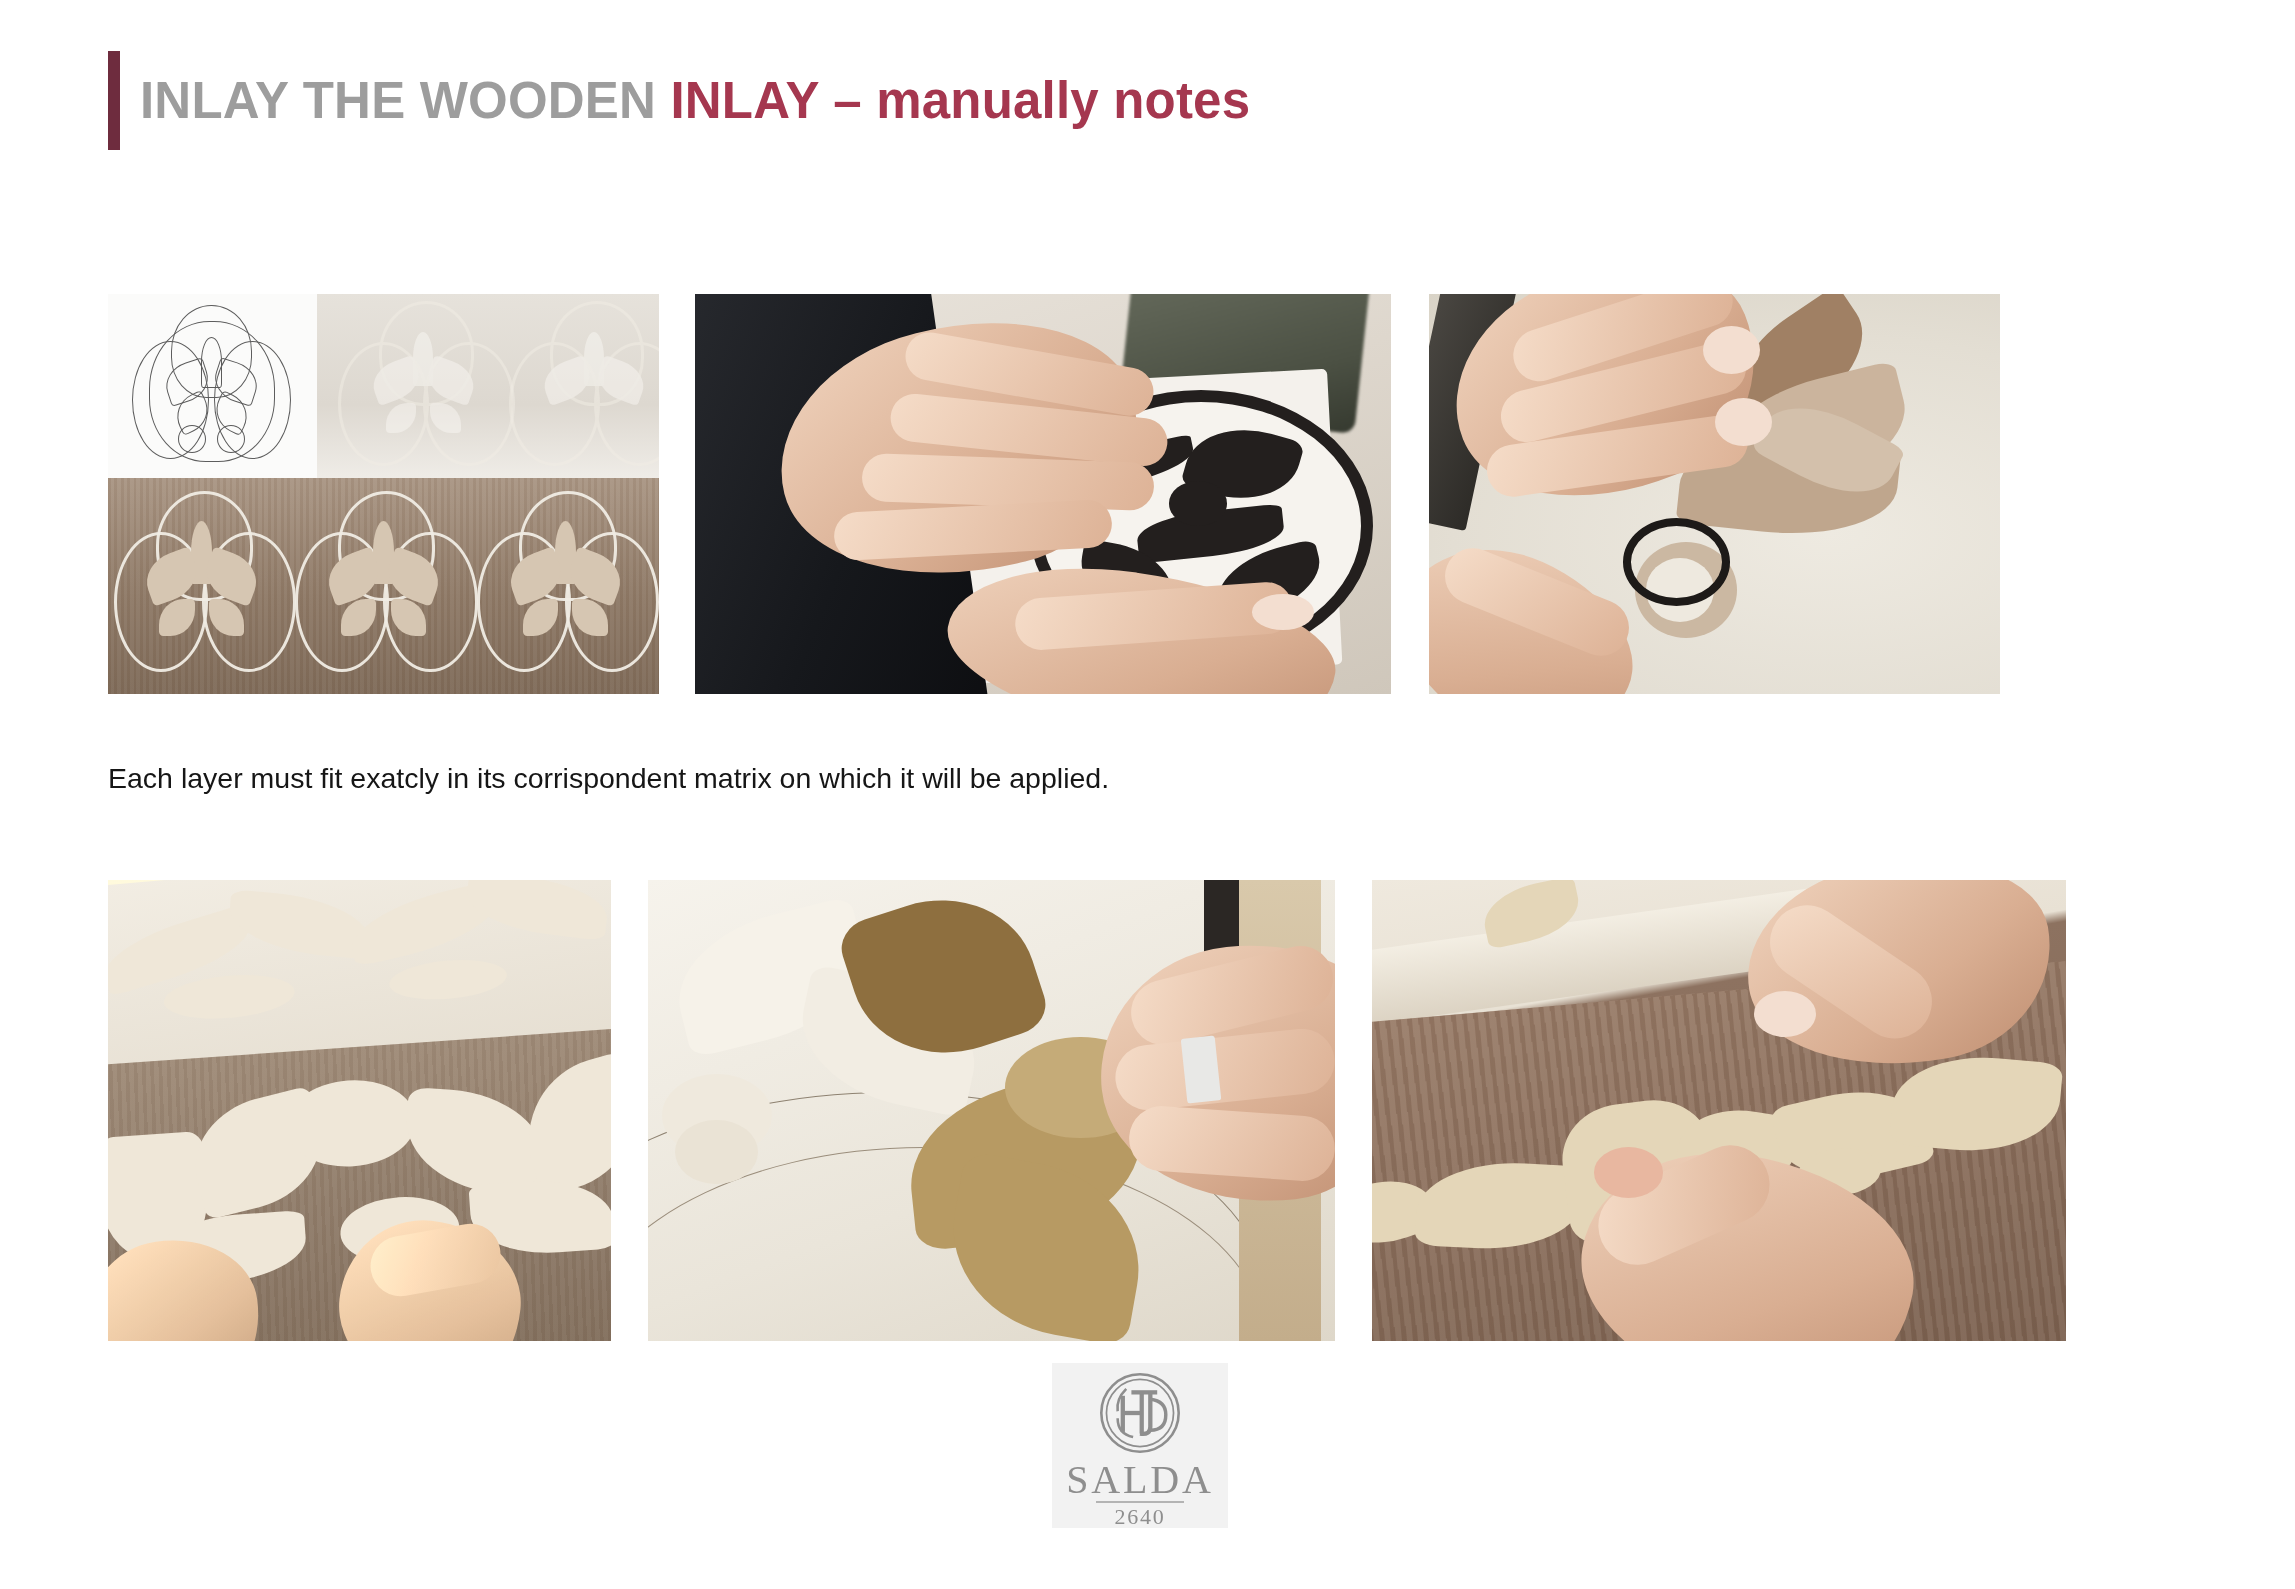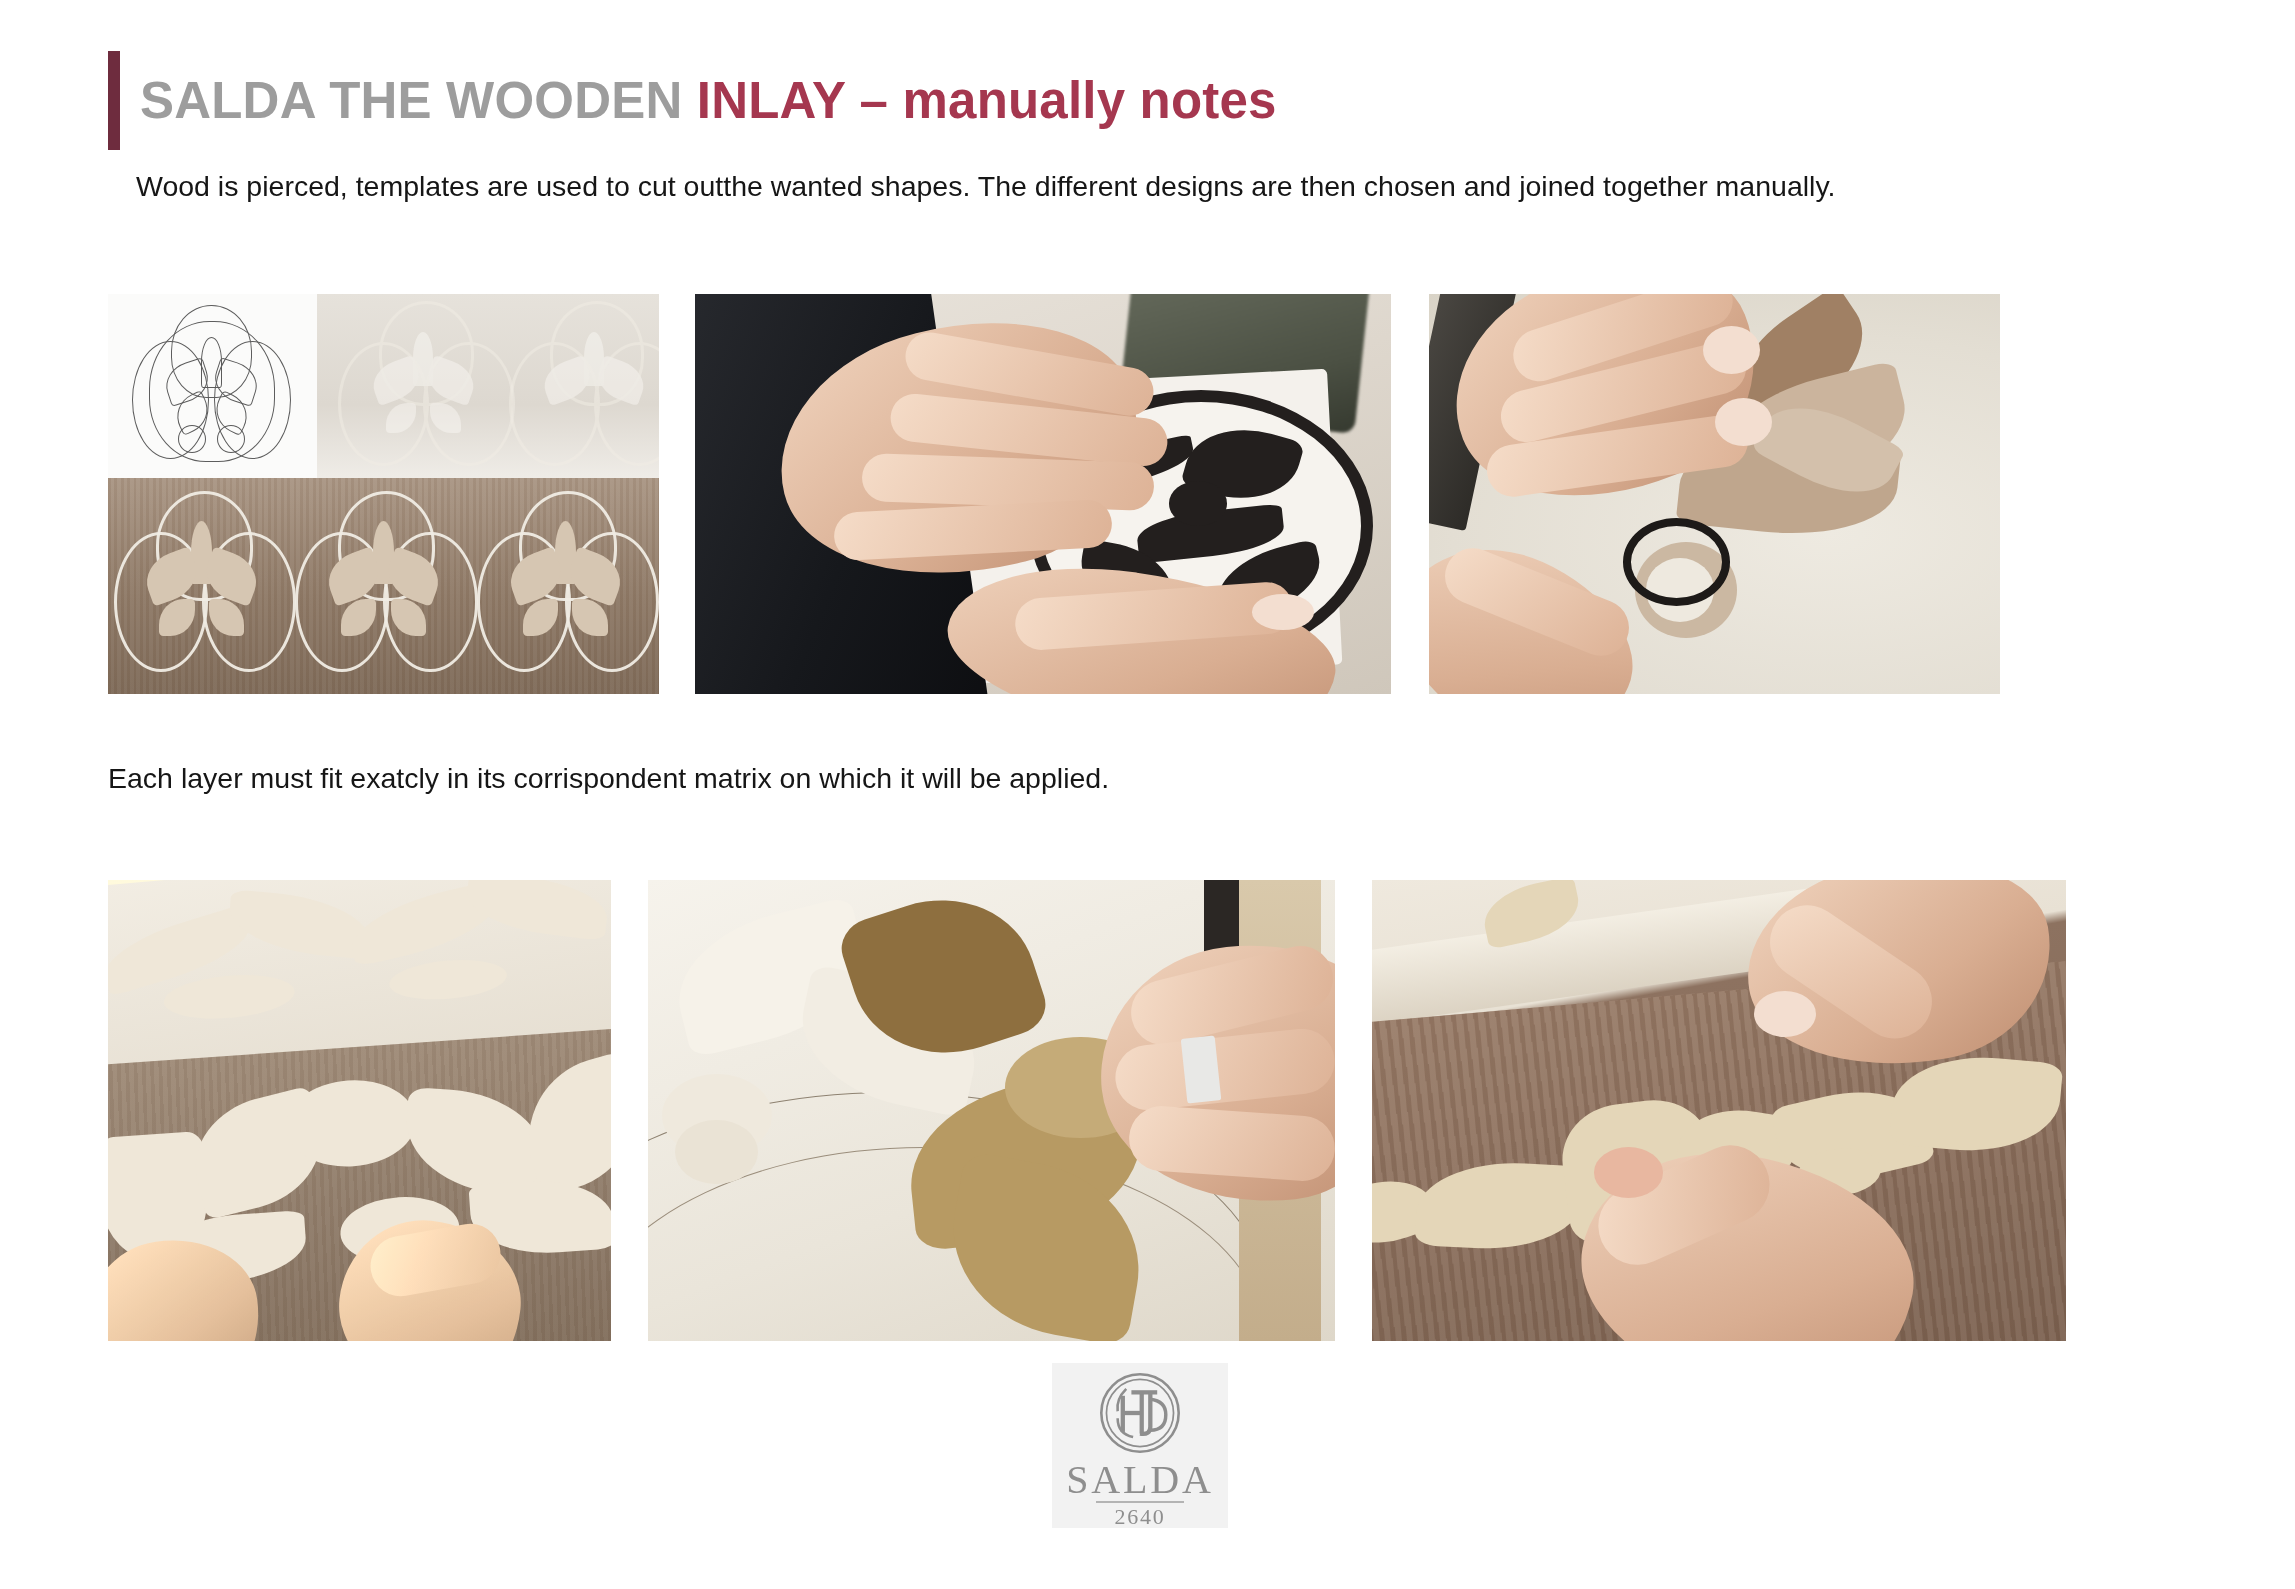--- a/index.html
+++ b/index.html
@@ -108,26 +108,25 @@
   .logo-rule{position:absolute;left:50%;top:138px;transform:translateX(-50%);width:88px;height:1.8px;background:#b4b4b4;}
   .logo-year{position:absolute;left:0;top:138px;width:100%;text-align:center;
      font-family:"Liberation Serif",serif;font-size:22px;letter-spacing:1.8px;color:#8e8e8e;line-height:31px;}
 </style>
 </head>
 <body>
 
 <div class="title-block">
   <div class="title-bar"></div>
   <div class="title-text">
-    <span class="t-gray">SALDA THE WOODEN </span><span class="t-red">INLAY – manually notes</span>
+    <span class="t-gray">INLAY THE WOODEN </span><span class="t-red">INLAY – manually notes</span>
   </div>
 </div>
 
 <div class="para" id="para1">
-  <span class="ln">Wood is pierced, templates are used to cut outthe wanted shapes. The different designs are then chosen and joined together manually.</span>
 </div>
 
 <div class="photo" id="img1">
   <div class="ph-inner">
     <div class="i1-top">
       <div class="i1-topL">
         <div class="pal sk" style="left:10%;top:6%;width:78%;height:88%;">
           <div class="lobe" style="left:26%;top:0;width:48%;height:56%;border-radius:50% 50% 44% 44%;"></div>
           <div class="lobe" style="left:2%;top:22%;width:46%;height:72%;border-radius:50%;"></div>
           <div class="lobe" style="left:52%;top:22%;width:46%;height:72%;border-radius:50%;"></div>

